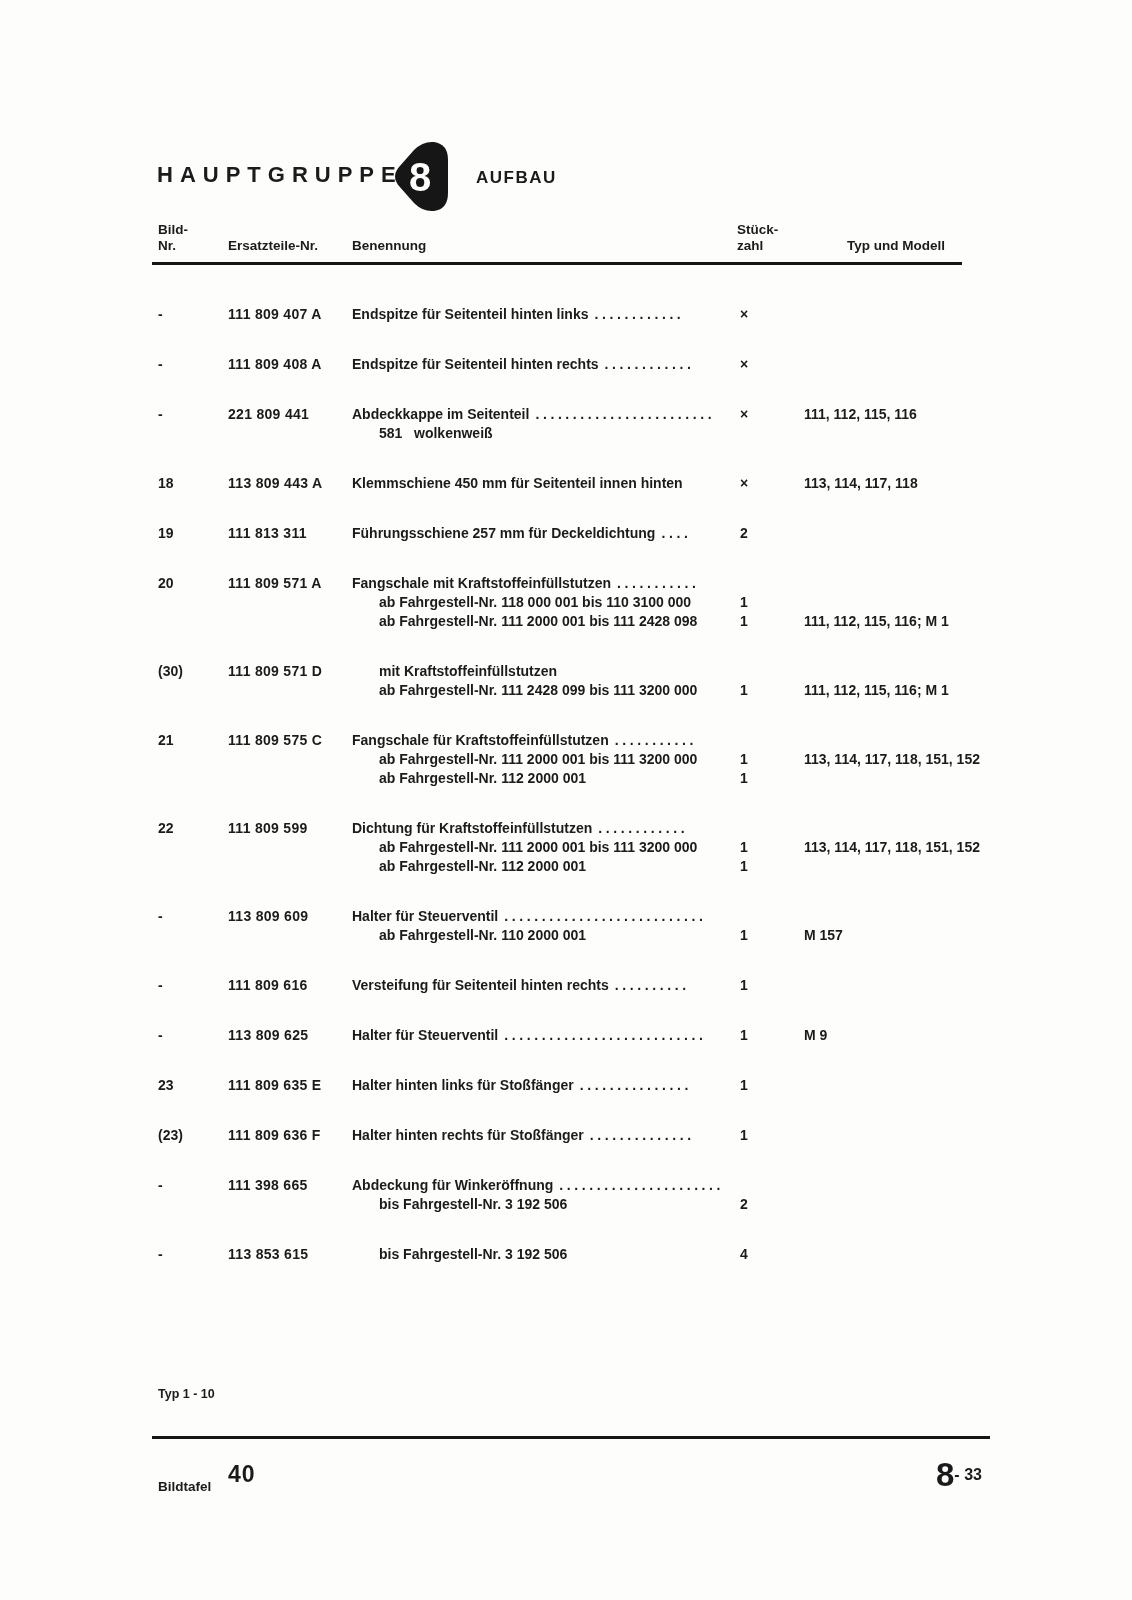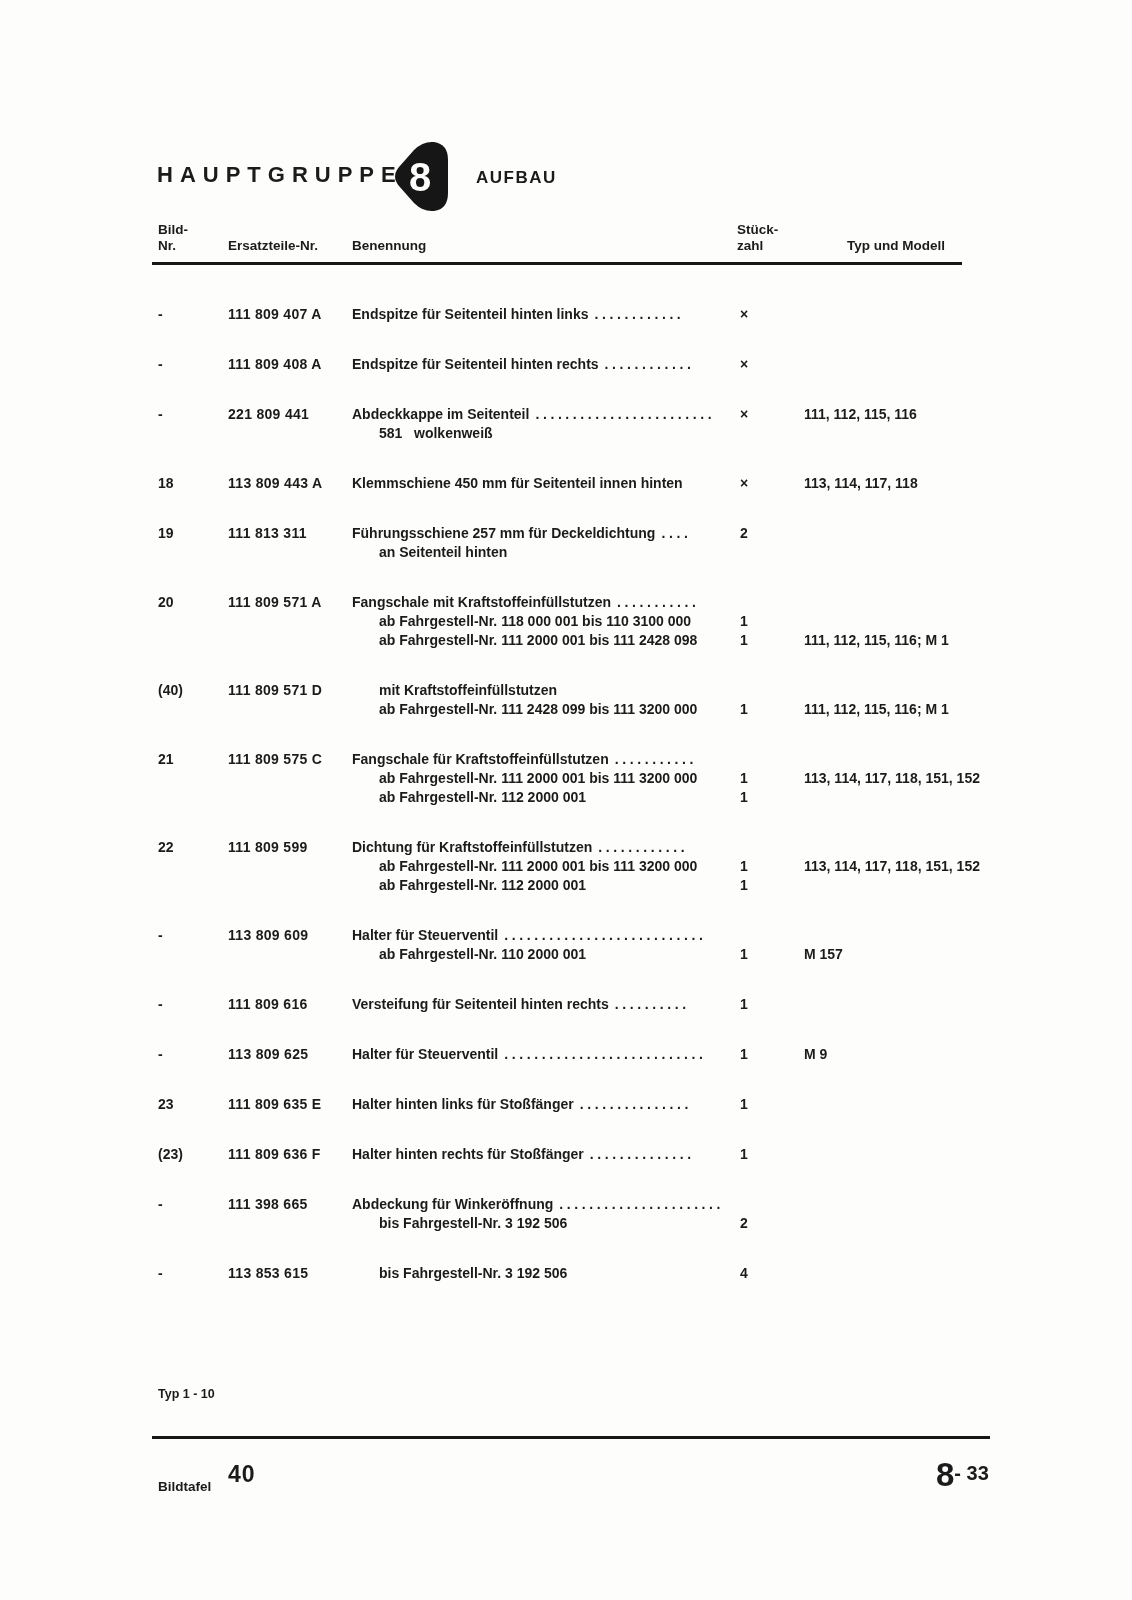--- a/index.html
+++ b/index.html
@@ -43,21 +43,21 @@
   .line.indent{padding-left:27px;}
   .dots{letter-spacing:3.6px;padding-left:6px;}
   .qty{position:absolute;left:388px;top:0;}
   .model{position:absolute;left:452px;top:0;white-space:pre;}
   
   .ft-typ{position:absolute;left:158px;top:1387px;font-size:12.5px;}
   .ft-bildtafel{position:absolute;left:158px;top:1479px;font-size:13.5px;}
   .ft-tafelnr{position:absolute;left:228px;top:1461px;font-size:23px;font-weight:800;letter-spacing:1px;}
   .ft-page{position:absolute;left:936px;top:1456px;}
   .ft-page .big{font-size:33px;font-weight:800;}
-  .ft-page .small{font-size:20px;font-weight:800;vertical-align:6px;}
+  .ft-page .small{font-size:16px;font-weight:800;vertical-align:6px;}
 </style>
 </head>
 <body>
 
 <div class="page">
 
   <div class="hauptgruppe">HAUPTGRUPPE</div>
   <svg class="badge" viewBox="0 0 57 71">
     <path d="M 42 1 Q 56 3 56 19 L 56 52 Q 56 68 42 70 Q 31 71 22 62 L 7 45 Q -1 35.5 7 26 L 22 9 Q 31 0 42 1 Z" fill="#161616"></path>
     <text x="28" y="50" text-anchor="middle" font-family="Liberation Sans, sans-serif" font-size="40" font-weight="800" fill="#fdfdfb">8</text>
@@ -104,36 +104,35 @@
       <div class="c-desc">
           <div class="line"><span class="t">Klemmschiene 450 mm für Seitenteil innen hinten</span><span class="qty">×</span><span class="model">113, 114, 117, 118</span></div>
         </div>
     </div>
 
     <div class="row">
       <span class="c-bild">19</span>
       <span class="c-part">111 813 311</span>
       <div class="c-desc">
           <div class="line"><span class="t">Führungsschiene 257 mm für Deckeldichtung</span><span class="dots">....</span><span class="qty">2</span></div>
-          <div class="line indent"><span class="t">an Seitenteil hinten</span></div>
         </div>
     </div>
 
     <div class="row">
       <span class="c-bild">20</span>
       <span class="c-part">111 809 571 A</span>
       <div class="c-desc">
           <div class="line"><span class="t">Fangschale mit Kraftstoffeinfüllstutzen</span><span class="dots">...........</span></div>
           <div class="line indent"><span class="t">ab Fahrgestell-Nr. 118 000 001 bis 110 3100 000</span><span class="qty">1</span></div>
           <div class="line indent"><span class="t">ab Fahrgestell-Nr. 111 2000 001 bis 111 2428 098</span><span class="qty">1</span><span class="model">111, 112, 115, 116; M 1</span></div>
         </div>
     </div>
 
     <div class="row">
-      <span class="c-bild">(40)</span>
+      <span class="c-bild">(30)</span>
       <span class="c-part">111 809 571 D</span>
       <div class="c-desc">
           <div class="line indent"><span class="t">mit Kraftstoffeinfüllstutzen</span></div>
           <div class="line indent"><span class="t">ab Fahrgestell-Nr. 111 2428 099 bis 111 3200 000</span><span class="qty">1</span><span class="model">111, 112, 115, 116; M 1</span></div>
         </div>
     </div>
 
     <div class="row">
       <span class="c-bild">21</span>
       <span class="c-part">111 809 575 C</span>

